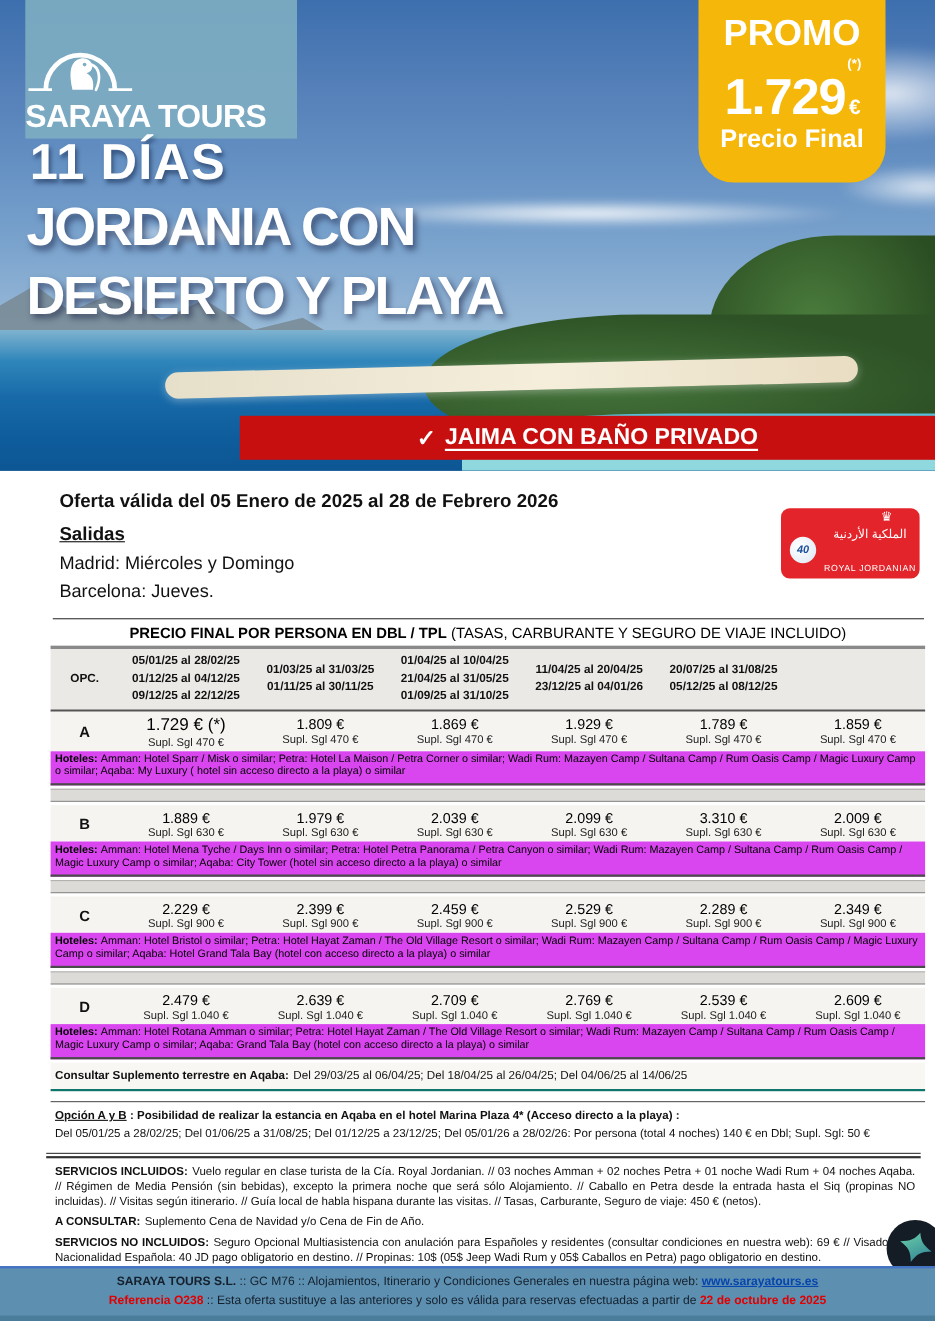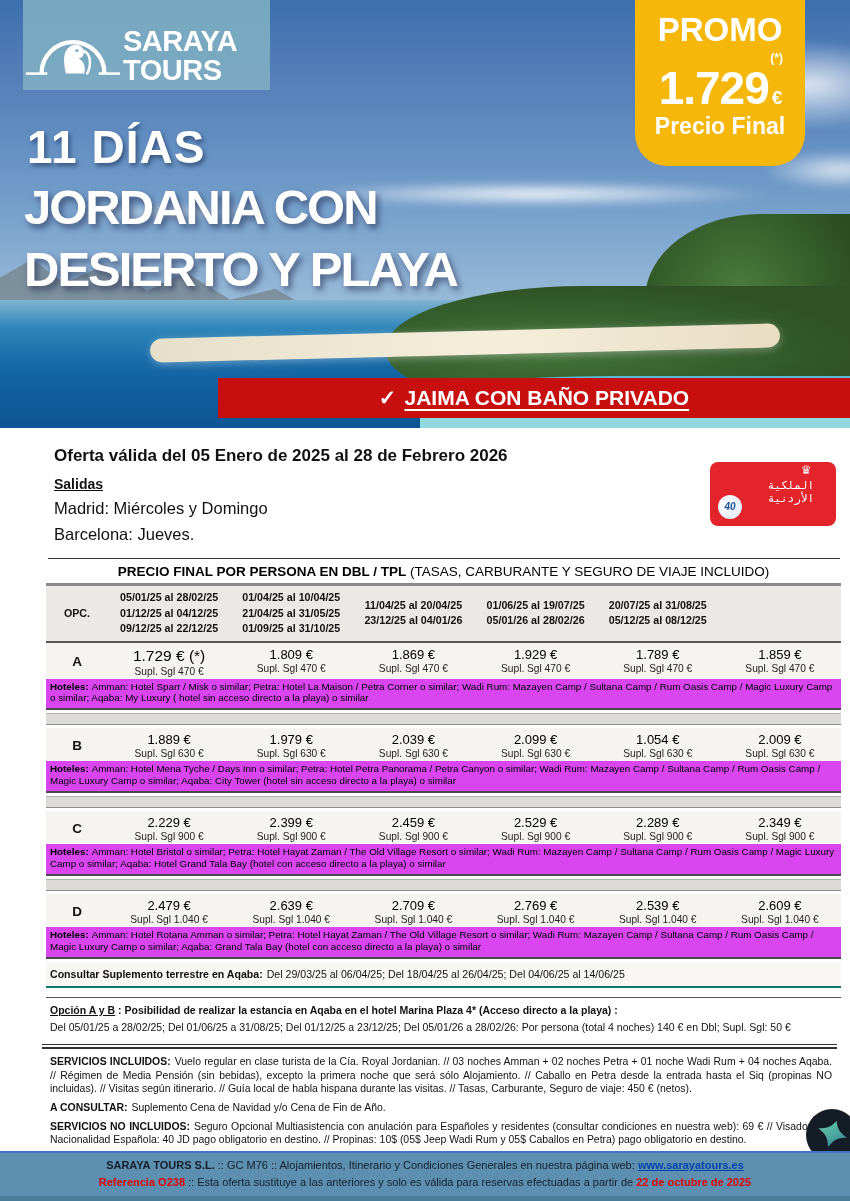--- a/index.html
+++ b/index.html
@@ -21,22 +21,22 @@
     background:linear-gradient(180deg,#7fb3d0 0%,#2f86ba 22%,#176aa8 48%,#0f5d9d 75%,#0d5694 100%); }
   .lagoon { position:absolute; right:0; bottom:0; width:430px; height:52px; border-radius:45% 0 0 0;
     background:linear-gradient(180deg,#57bdd6,#8fd9de 80%); }
   .beach { position:absolute; left:150px; top:331px; width:630px; height:24px; transform:rotate(-1.4deg);
     border-radius:12px; background:linear-gradient(90deg,#e6dfca,#f4eedb 55%,#e9ddc3); box-shadow:0 2px 8px rgba(255,255,255,.35); }
   .trees { position:absolute; left:385px; top:286px; width:470px; height:116px;
     background:radial-gradient(ellipse at 35% 55%, #44743a, #2e5226 72%); border-radius:48% 0 0 34% / 62% 0 0 52%; }
   .trees-tall { position:absolute; left:645px; top:214px; width:210px; height:190px;
     background:radial-gradient(ellipse at 45% 40%, #4a7c3c, #2b4d22 75%); border-radius:55% 0 0 20% / 45% 0 0 30%; }
 
-  .logo-box { position:absolute; left:23px; top:0; width:247px; height:90px; background:rgba(125,172,194,.93);
-    display:flex; flex-direction:row; align-items:flex-end; justify-content:flex-end; padding-bottom:5px; }
+  .logo-box { position:absolute; left:23px; top:0; width:247px; height:126px; background:rgba(125,172,194,.93);
+    display:flex; flex-direction:column; align-items:flex-start; justify-content:flex-end; padding-bottom:5px; }
   .logo-text { color:#fff; font-weight:bold; font-size:29px; letter-spacing:-.5px; line-height:1; margin-top:-2px; }
 
   .days { position:absolute; left:27px; top:120px; color:#fff; font-weight:bold; font-size:46px; letter-spacing:1px;
     text-shadow:2px 3px 4px rgba(10,25,60,.5); }
   .hero-title { position:absolute; left:24px; top:176px; color:#fff; font-weight:bold; font-size:49px; line-height:1.27;
     letter-spacing:-2px; text-shadow:3px 4px 6px rgba(20,25,60,.55); white-space:nowrap; }
 
   .promo { position:absolute; left:635px; top:0; width:170px; height:166px; background:#F6B70B;
     border-radius:0 0 32px 32px; color:#fff; text-align:center; font-weight:bold; }
   .promo-label { font-size:33px; margin-top:13px; line-height:1; }
@@ -50,30 +50,30 @@
   .ribbon .u { text-decoration:underline; text-underline-offset:4px; }
 
   
   .nights { width:850px; height:72px; background:#E8A21C; color:#fff; font-weight:bold; font-size:28px;
     display:flex; flex-direction:column; align-items:center; justify-content:center; line-height:1.2;
     text-shadow:1px 1px 2px rgba(120,70,0,.25); }
 
   
   .content { position:relative; padding:10px 18px 0 50px; color:#111; }
   .validity { font-size:17px; font-weight:bold; margin:8px 0 0 4px; }
-  .salidas-label { font-size:14px; font-weight:bold; text-decoration:underline; margin:10px 0 0 4px; }
+  .salidas-label { font-size:17px; font-weight:bold; text-decoration:underline; margin:10px 0 0 4px; }
   .salida { font-size:16.5px; margin:7px 0 0 4px; }
 
   .rj { position:absolute; right:14px; top:34px; width:126px; height:64px; background:#E3242B; border-radius:8px;
     color:#fff; padding:6px 8px 4px 8px; }
   .rj-crown { position:absolute; top:2px; left:72%; font-size:12px; line-height:1; }
   .rj-row { display:flex; align-items:center; gap:7px; margin-top:12px; }
   .rj-emblem { width:24px; height:24px; border-radius:50%; background:radial-gradient(circle at 35% 35%, #ffffff, #dbe7f4);
     color:#1c4f9c; font-size:10px; font-weight:bold; font-style:italic; display:flex; align-items:center; justify-content:center; flex:0 0 auto; }
-  .rj-ar { font-size:11px; line-height:1.15; text-align:center;font-family:Liberation Mono, monospace; }
+  .rj-ar { font-size:11px; line-height:1.15; text-align:center; }
   .rj-en { font-size:8px; font-weight:normal; letter-spacing:.6px; text-align:center; margin-top:19px; white-space:nowrap; }
 
   .toprule { border:none; border-top:1.5px solid #333; margin:14px 0 0 -2px; width:792px; }
 
   
   .tbl { width:795px; margin-left:-4px; }
   .tbl-title { text-align:center; font-size:13.5px; margin:5px 0 4px; color:#000; }
   .tbl-title b { font-weight:bold; }
   .grid7 { display:grid; grid-template-columns:62px repeat(6, 1fr); }
   .thead { background:#eae9e6; border-top:3px solid #8a8a8a; border-bottom:2px solid #555; }
@@ -191,33 +191,33 @@
       </div>
 
       <div class="grid7 thead">
         <div class="opc-h">OPC.</div>
         <div>
           <span>05/01/25 al 28/02/25</span>
           <span>01/12/25 al 04/12/25</span>
           <span>09/12/25 al 22/12/25</span>
         </div>
         <div>
+          <span>01/03/25 al 31/03/25</span>
+          <span>01/11/25 al 30/11/25</span>
+        </div>
+        <div>
           <span>01/04/25 al 10/04/25</span>
           <span>21/04/25 al 31/05/25</span>
           <span>01/09/25 al 31/10/25</span>
         </div>
         <div>
           <span>11/04/25 al 20/04/25</span>
           <span>23/12/25 al 04/01/26</span>
         </div>
         <div>
-          <span>01/06/25 al 19/07/25</span>
-          <span>05/01/26 al 28/02/26</span>
-        </div>
-        <div>
           <span>20/07/25 al 31/08/25</span>
           <span>05/12/25 al 08/12/25</span>
         </div>
       </div>
 
       <div class="grid7 prow">
         <div class="opc-cell">A</div>
         <div class="pcell">
             <div class="price lead">1.729 € (*)</div>
             <div class="suppl">Supl. Sgl 470 €</div>
@@ -258,21 +258,21 @@
           </div>
         <div class="pcell">
             <div class="price">2.039 €</div>
             <div class="suppl">Supl. Sgl 630 €</div>
           </div>
         <div class="pcell">
             <div class="price">2.099 €</div>
             <div class="suppl">Supl. Sgl 630 €</div>
           </div>
         <div class="pcell">
-            <div class="price">1.054 €</div>
+            <div class="price">3.310 €</div>
             <div class="suppl">Supl. Sgl 630 €</div>
           </div>
         <div class="pcell">
             <div class="price">2.009 €</div>
             <div class="suppl">Supl. Sgl 630 €</div>
           </div>
       </div>
       <div class="hotels"><b>Hoteles:</b><span>Amman: Hotel Mena Tyche / Days Inn o similar;  Petra: Hotel Petra Panorama / Petra Canyon o similar; Wadi Rum: Mazayen Camp / Sultana Camp / Rum Oasis Camp / Magic Luxury Camp o similar;  Aqaba: City Tower (hotel sin acceso directo a la playa) o similar</span></div>
       <div class="sep"></div>
 

